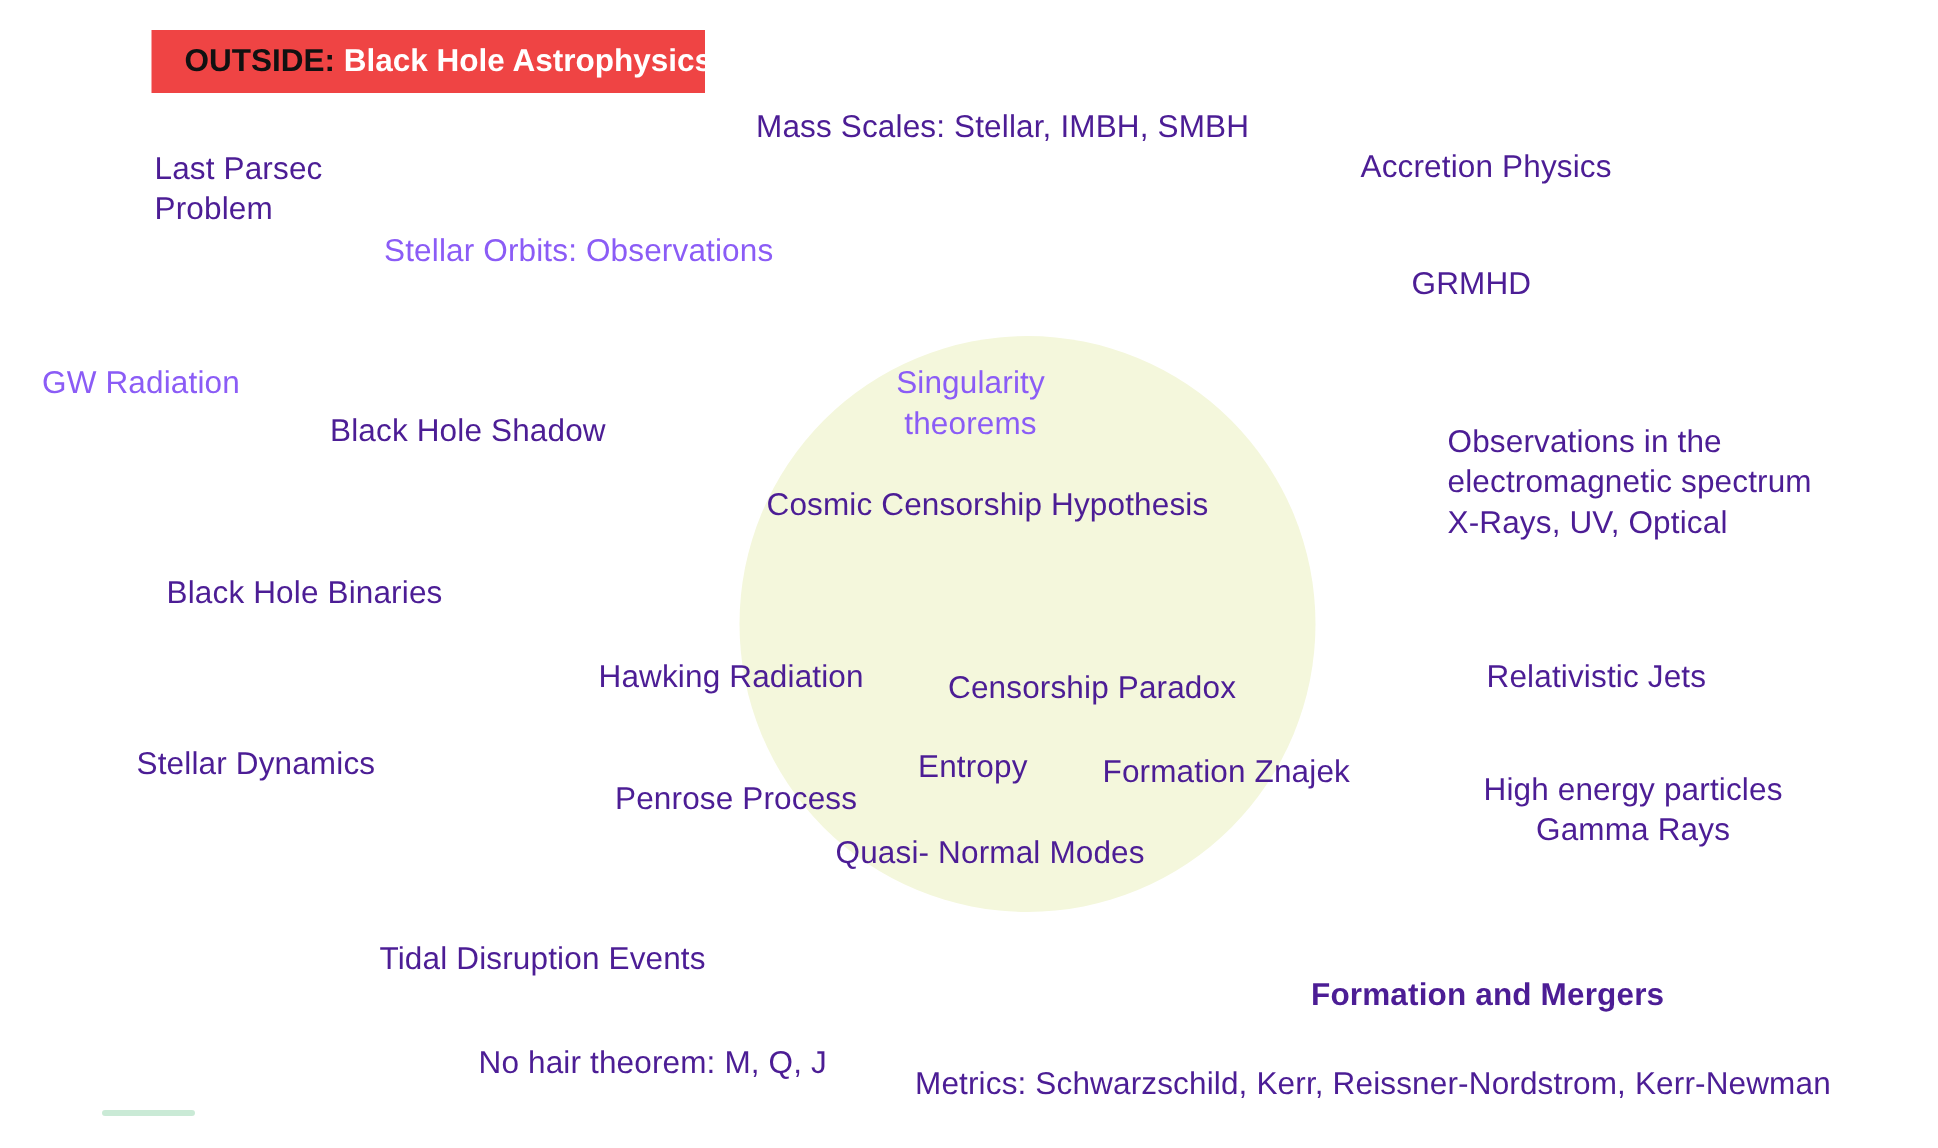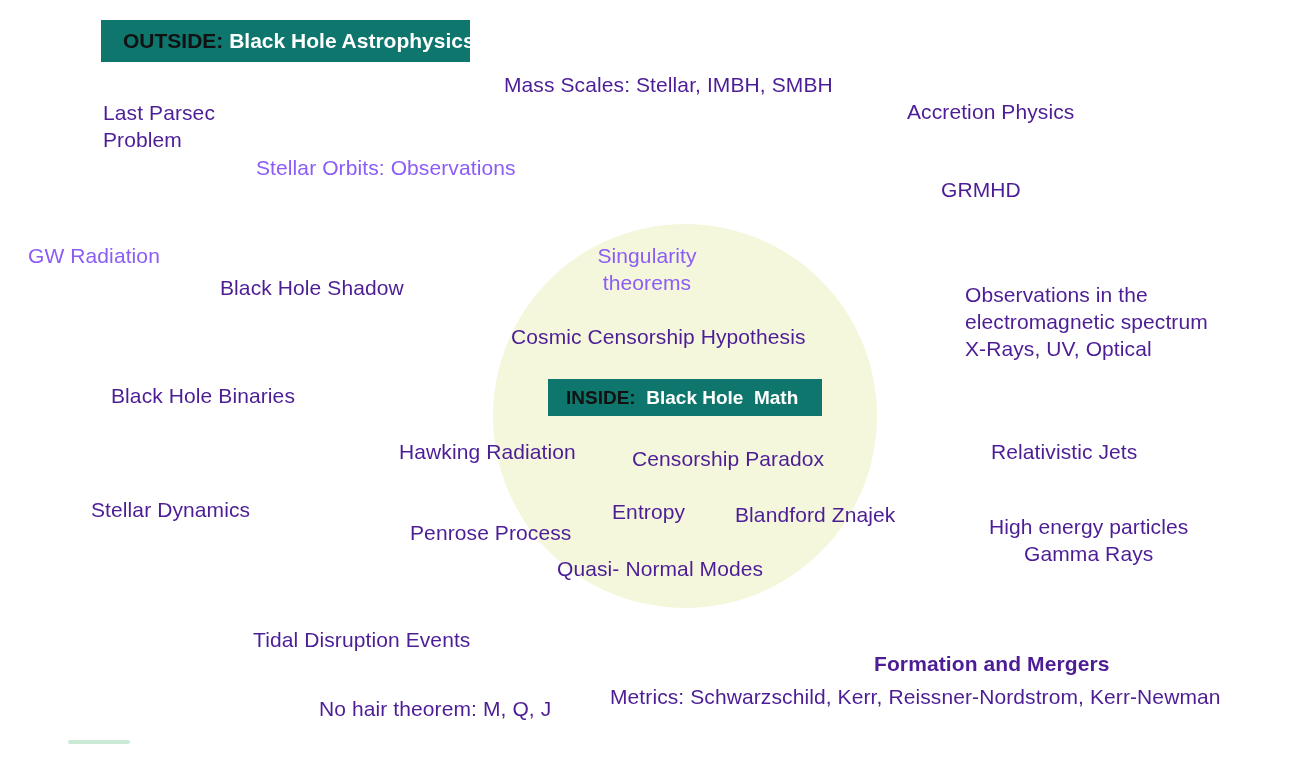--- a/index.html
+++ b/index.html
@@ -33,21 +33,21 @@
   }
   .node.purple {
     color: #8b5cf6;
     font-weight: normal;
   }
   .node.centered {
     text-align: center;
   }
   .banner {
     position: absolute;
-    background: #0f766e;
+    background: #ef4444;
     display: flex;
     align-items: center;
     white-space: pre;
   }
   .banner .dark {
     color: #111111;
     font-weight: bold;
   }
   .banner .light {
     color: #ffffff;
@@ -84,23 +84,20 @@
 <div id="canvas">
 
   <div class="circle" id="inside-circle" style="left: 493px; top: 224px; width: 384px; height: 384px; background: rgb(244, 247, 220);"></div>
 
   <div class="smudge" id="corner-smudge" style="left: 68px; top: 740px; width: 62px; height: 4px;"></div>
 
   <div class="banner" id="banner-outside">
     <span class="dark">OUTSIDE:</span><span class="light"> Black Hole Astrophysics</span>
   </div>
 
-  <div class="banner" id="banner-inside">
-    <span class="dark">INSIDE:</span><span class="light">  Black Hole  Math</span>
-  </div>
 
   <div id="outside-layer">
       <div class="node" style="left: 103px; top: 99px;">Last Parsec
 Problem</div>
       <div class="node" style="left: 504px; top: 71px;">Mass Scales: Stellar, IMBH, SMBH</div>
       <div class="node" style="left: 907px; top: 98px;">Accretion Physics</div>
       <div class="node purple" style="left: 256px; top: 154px;">Stellar Orbits: Observations</div>
       <div class="node" style="left: 941px; top: 176px;">GRMHD</div>
       <div class="node purple" style="left: 28px; top: 242px;">GW Radiation</div>
       <div class="node" style="left: 220px; top: 274px;">Black Hole Shadow</div>
@@ -108,27 +105,27 @@
 electromagnetic spectrum
 X-Rays, UV, Optical</div>
       <div class="node" style="left: 111px; top: 369px; margin-top: 13px;">Black Hole Binaries</div>
       <div class="node" style="left: 991px; top: 438px;">Relativistic Jets</div>
       <div class="node" style="left: 91px; top: 496px;">Stellar Dynamics</div>
       <div class="node" style="left: 989px; top: 513px; text-align: center;">High energy particles
 Gamma Rays</div>
       <div class="node" style="left: 253px; top: 626px;">Tidal Disruption Events</div>
       <div class="node" style="left: 874px; top: 650px; font-weight: bold;">Formation and Mergers</div>
       <div class="node" style="left: 319px; top: 695px;">No hair theorem: M, Q, J</div>
-      <div class="node" style="left: 610px; top: 683px;">Metrics: Schwarzschild, Kerr, Reissner-Nordstrom, Kerr-Newman</div>
+      <div class="node" style="left: 610px; top: 709px;">Metrics: Schwarzschild, Kerr, Reissner-Nordstrom, Kerr-Newman</div>
     </div>
   <div id="inside-layer">
       <div class="node purple centered" style="left: 588px; top: 242px; width: 118px;">Singularity
 theorems</div>
       <div class="node" style="left: 511px; top: 323px;">Cosmic Censorship Hypothesis</div>
       <div class="node" style="left: 399px; top: 438px;">Hawking Radiation</div>
       <div class="node" style="left: 632px; top: 445px;">Censorship Paradox</div>
       <div class="node" style="left: 410px; top: 499px; margin-top: 20px;">Penrose Process</div>
       <div class="node" style="left: 612px; top: 498px;">Entropy</div>
-      <div class="node" style="left: 735px; top: 501px;">Blandford Znajek</div>
+      <div class="node" style="left: 735px; top: 501px;">Formation Znajek</div>
       <div class="node" style="left: 557px; top: 555px;">Quasi- Normal Modes</div>
     </div>
 
 </div>
 
 </body></html>

